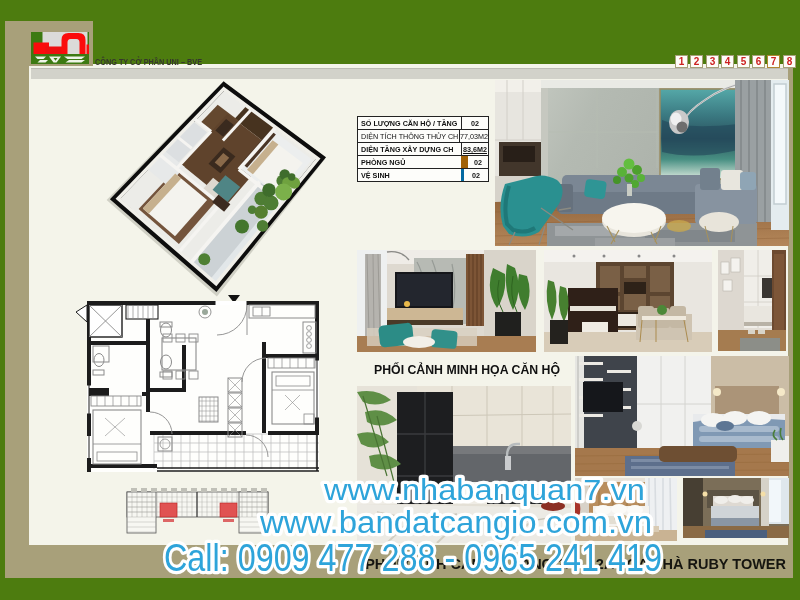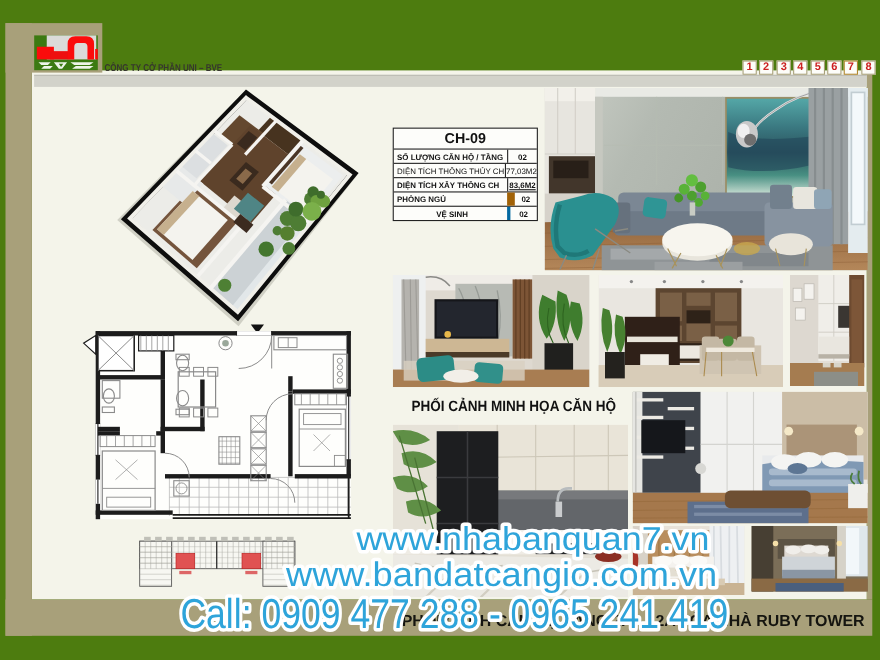--- a/index.html
+++ b/index.html
@@ -45,39 +45,38 @@
 <div class="abs" style="left:15px;top:0;width:11px;height:11px;background:#fdfdf9;border:1px solid #a8a07a;color:#cc2020;font-size:10px;font-weight:bold;text-align:center;line-height:11px;">2</div>
 <div class="abs" style="left:31px;top:0;width:11px;height:11px;background:#fdfdf9;border:1px solid #a8a07a;color:#cc2020;font-size:10px;font-weight:bold;text-align:center;line-height:11px;">3</div>
 <div class="abs" style="left:46px;top:0;width:11px;height:11px;background:#fdfdf9;border:1px solid #a8a07a;color:#cc2020;font-size:10px;font-weight:bold;text-align:center;line-height:11px;">4</div>
 <div class="abs" style="left:62px;top:0;width:11px;height:11px;background:#fdfdf9;border:1px solid #a8a07a;color:#cc2020;font-size:10px;font-weight:bold;text-align:center;line-height:11px;">5</div>
 <div class="abs" style="left:77px;top:0;width:11px;height:11px;background:#fdfdf9;border:1px solid #a8a07a;color:#cc2020;font-size:10px;font-weight:bold;text-align:center;line-height:11px;">6</div>
 <div class="abs" style="left:92px;top:0;width:11px;height:11px;background:#fdfdf9;border:1px solid #b08830;color:#cc2020;font-size:10px;font-weight:bold;text-align:center;line-height:11px;">7</div>
 <div class="abs" style="left:108px;top:0;width:11px;height:11px;background:#fdfdf9;border:1px solid #a8a07a;color:#cc2020;font-size:10px;font-weight:bold;text-align:center;line-height:11px;">8</div>
 </div>
 
 <div class="abs" style="left:357px;top:116px;width:130px;background:#fdfdfa;border:1px solid #222;font-family:'Liberation Sans',sans-serif;">
-<div style="height:18px;border-bottom:1px solid #222;text-align:center;font-size:13px;font-weight:bold;color:#111;line-height:18px;">CH-09</div>
 <div style="display:flex;height:12px;border-bottom:1px solid #222;font-size:7.2px;color:#111;font-weight:bold;">
         <div style="width:100px;border-right:1px solid #222;padding:2px 0 0 3px;white-space:nowrap;overflow:hidden;">SỐ LƯỢNG CĂN HỘ / TẦNG</div>
         <div style="flex:1;text-align:center;padding-top:2px;">02</div>
       </div>
 <div style="display:flex;height:12px;border-bottom:1px solid #222;font-size:7.2px;color:#111;font-weight:normal;">
         <div style="width:100px;border-right:1px solid #222;padding:2px 0 0 3px;white-space:nowrap;overflow:hidden;">DIỆN TÍCH THÔNG THỦY CH</div>
         <div style="flex:1;text-align:right;padding-top:2px;">77,03M2</div>
       </div>
 <div style="display:flex;height:12px;border-bottom:1px solid #222;font-size:7.2px;color:#111;font-weight:bold;">
-        <div style="width:100px;border-right:1px solid #222;padding:2px 0 0 3px;white-space:nowrap;overflow:hidden;">DIỆN TÍCH XÂY THÔNG CH</div>
+        <div style="width:100px;border-right:1px solid #222;padding:2px 0 0 3px;white-space:nowrap;overflow:hidden;">DIỆN TẦNG XÂY DỰNG CH</div>
         <div style="flex:1;text-align:center;padding-top:2px;text-decoration:underline;">83,6M2</div>
       </div>
 <div style="display:flex;height:12px;border-bottom:1px solid #222;font-size:7.2px;color:#111;font-weight:bold;">
         <div style="width:100px;border-right:7px solid #a16207;padding:2px 0 0 3px;white-space:nowrap;overflow:hidden;">PHÒNG NGỦ</div>
         <div style="flex:1;text-align:center;padding-top:2px;">02</div>
       </div>
 <div style="display:flex;height:12px;font-size:7.2px;color:#111;font-weight:bold;">
-        <div style="width:100px;border-right:3px solid #0369a1;padding:2px 0 0 3px;white-space:nowrap;overflow:hidden;text-align:center;">VỆ SINH</div>
+        <div style="width:100px;border-right:3px solid #0369a1;padding:2px 0 0 3px;white-space:nowrap;overflow:hidden;">VỆ SINH</div>
         <div style="flex:1;text-align:center;padding-top:2px;">02</div>
       </div>
 </div>
 
 <svg class="abs" style="left:0;top:0;" width="800" height="600" viewBox="0 0 800 600">
       <polygon points="214.5,90.6 325.0,158.9 216.9,296.6 106.6,200.0" fill="rgba(125,125,112,0.30)"></polygon>
       <polygon points="224.0,86.0 321.0,158.0 216.0,287.0 115.0,199.0" fill="#ecece8" stroke="#0d0d0d" stroke-width="7"></polygon>
       <polygon points="246.1,106.3 274.2,127.3 262.5,140.7 234.2,119.2" fill="#47331f"></polygon>
       <polygon points="217.7,104.7 240.2,121.7 222.9,140.6 200.3,123.0" fill="#64482f"></polygon>
       <polygon points="227.4,114.0 274.2,149.6 228.5,202.7 180.8,163.9" fill="#5f432c"></polygon>

